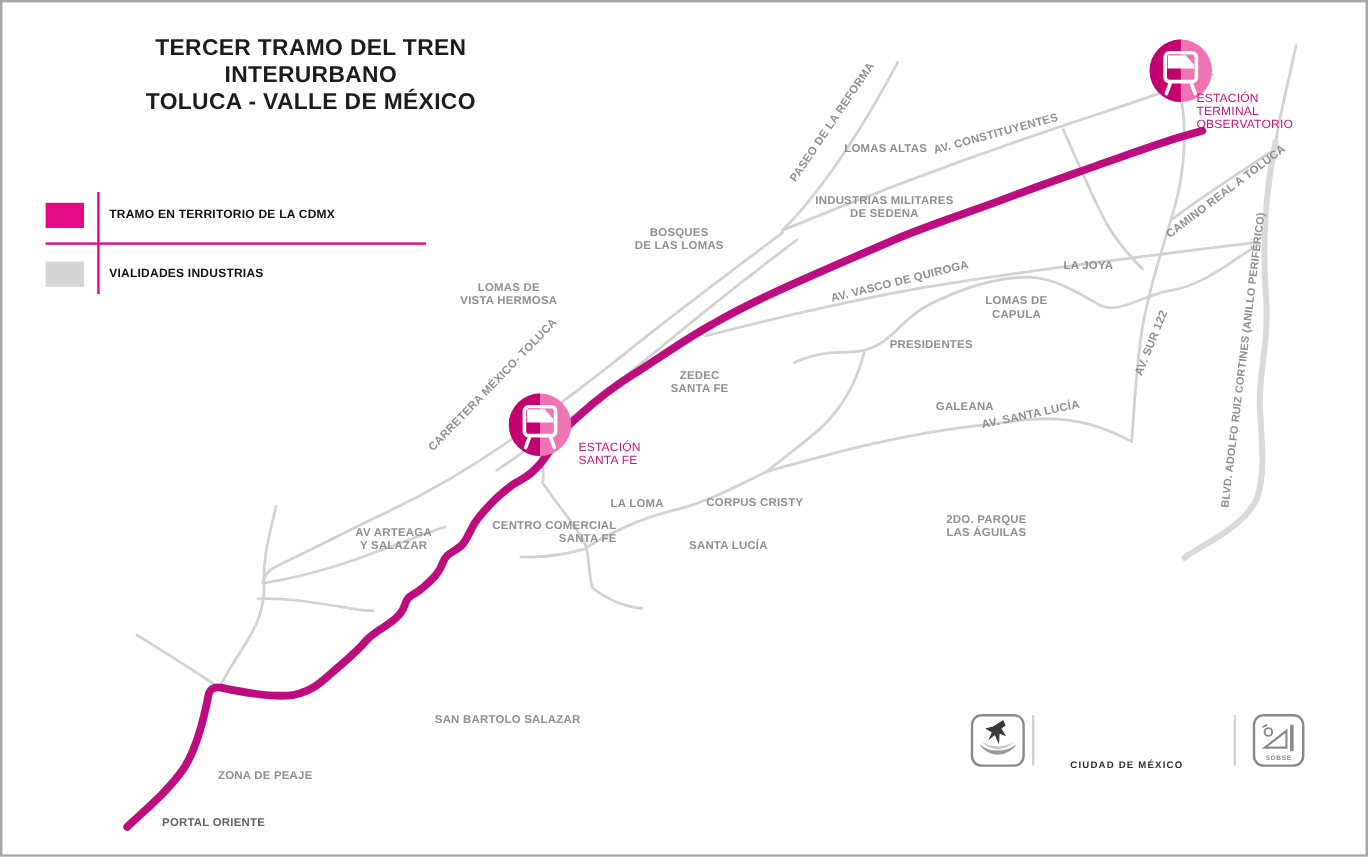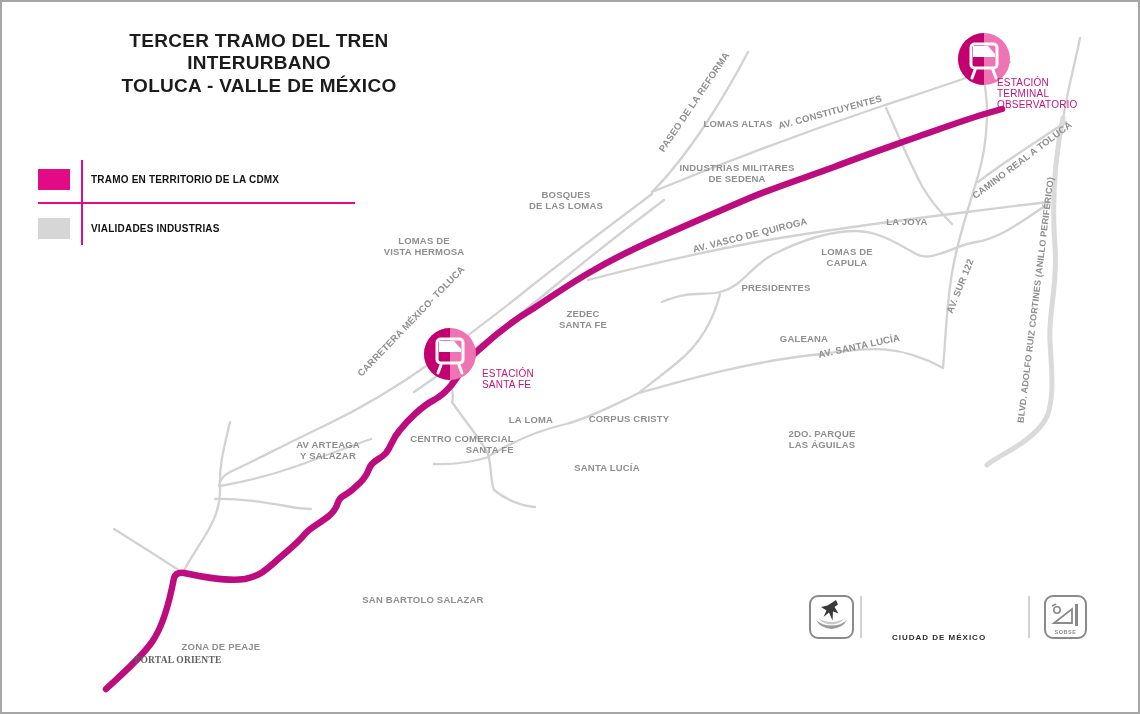--- a/index.html
+++ b/index.html
@@ -161,30 +161,30 @@
       <div class="map-label" style="left: 802px; top: 337px; transform: translate(-50%, -50%) rotate(0deg);">GALEANA</div>
       <div class="map-label" style="left: 857px; top: 344px; transform: translate(-50%, -50%) rotate(-12deg);">AV. SANTA LUCÍA</div>
       <div class="map-label" style="left: 958px; top: 284px; transform: translate(-50%, -50%) rotate(-68deg);">AV. SUR 122</div>
       <div class="map-label" style="left: 422px; top: 244px; transform: translate(-50%, -50%) rotate(0deg);">LOMAS DE
 VISTA HERMOSA</div>
       <div class="map-label" style="left: 409px; top: 319px; transform: translate(-50%, -50%) rotate(-46deg);">CARRETERA MÉXICO- TOLUCA</div>
       <div class="map-label" style="left: 581px; top: 317px; transform: translate(-50%, -50%) rotate(0deg);">ZEDEC
 SANTA FE</div>
       <div class="map-label" style="left: 529px; top: 418px; transform: translate(-50%, -50%) rotate(0deg);">LA LOMA</div>
       <div class="map-label" style="left: 627px; top: 417px; transform: translate(-50%, -50%) rotate(0deg);">CORPUS CRISTY</div>
-      <div class="map-label" style="left: 605px; top: 453px; transform: translate(-50%, -50%) rotate(0deg); margin-top: 13px;">SANTA LUCÍA</div>
+      <div class="map-label" style="left: 605px; top: 453px; transform: translate(-50%, -50%) rotate(0deg);">SANTA LUCÍA</div>
       <div class="map-label" style="left: 820px; top: 437px; transform: translate(-50%, -50%) rotate(0deg);">2DO. PARQUE
 LAS ÁGUILAS</div>
       <div class="map-label" style="left: 460px; top: 442px; transform: translate(-50%, -50%) rotate(0deg); text-align: right;">CENTRO COMERCIAL
 SANTA FE</div>
       <div class="map-label" style="left: 326px; top: 448px; transform: translate(-50%, -50%) rotate(0deg);">AV ARTEAGA
 Y SALAZAR</div>
       <div class="map-label" style="left: 421px; top: 598px; transform: translate(-50%, -50%) rotate(0deg);">SAN BARTOLO SALAZAR</div>
       <div class="map-label" style="left: 219px; top: 609px; transform: translate(-50%, -50%) rotate(0deg); margin-top: 36px;">ZONA DE PEAJE</div>
-      <div class="map-label" style="left: 176px; top: 659px; transform: translate(-50%, -50%) rotate(0deg); color: rgb(96, 96, 96); font-family: Liberation Serif, serif;">PORTAL ORIENTE</div>
+      <div class="map-label" style="left: 176px; top: 684px; transform: translate(-50%, -50%) rotate(0deg); color: rgb(96, 96, 96);">PORTAL ORIENTE</div>
     </div>
 
   <div class="station-label santafe">ESTACIÓN
 SANTA FE</div>
   <div class="station-label observatorio">ESTACIÓN
 TERMINAL
 OBSERVATORIO</div>
 
   <div class="logo-box seal">
     <svg width="41" height="40" viewBox="0 0 41 40">

